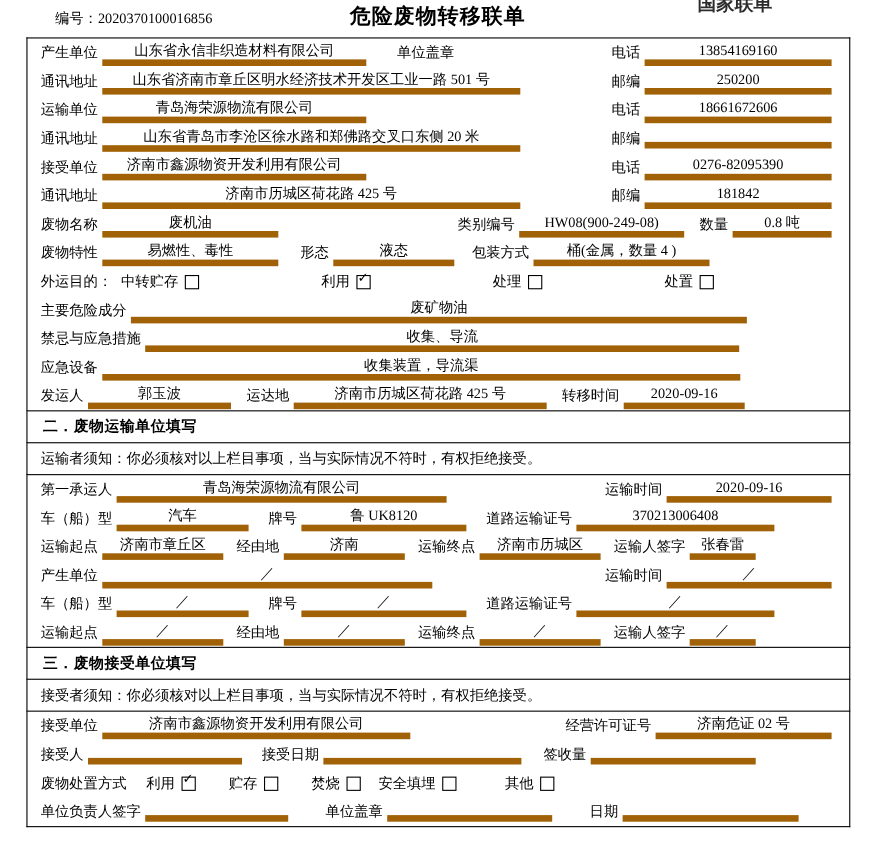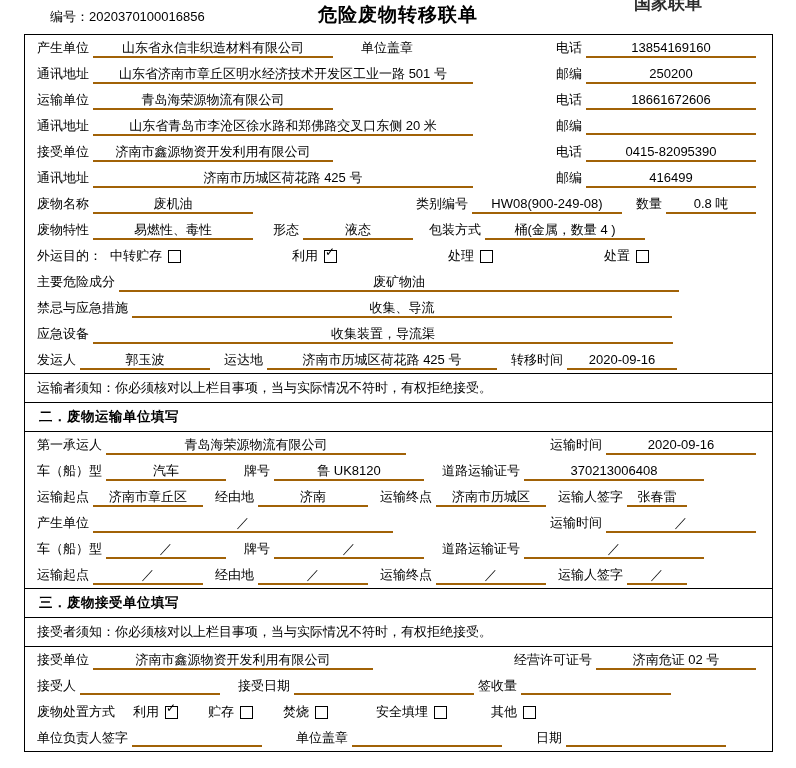--- a/index.html
+++ b/index.html
@@ -15,20 +15,21 @@
     font-size: 13px;
     position: relative;
     overflow: hidden;
   }
   .page {
     position: relative;
     width: 796px;
     height: 768px;
     box-sizing: border-box;
     padding: 0 24px;
+    font-family: Liberation Serif, serif;
   }
   
   .top-row {
     position: relative;
     height: 34px;
   }
   .doc-no {
     position: absolute;
     left: 26px;
     top: 8px;
@@ -73,21 +74,21 @@
     font-size: 13.5px;
     padding: 5px 0 5px 14px !important;
     letter-spacing: .5px;
   }
   .lbl {
     display: inline-block;
     white-space: nowrap;
   }
   .val {
     display: inline-block;
-    border-bottom: 2px solid #a16207;
+    border-bottom: 6px solid #a16207;
     text-align: center;
     padding: 0 4px;
     margin: 0 4px;
     min-height: 17px;
     line-height: 17px;
     box-sizing: border-box;
     white-space: nowrap;
     overflow: hidden;
   }
   .notice {
@@ -178,29 +179,29 @@
           <span class="sp"></span>
           <span class="lbl">邮编</span>
           <span class="val" style="width:170px"></span>
         </div>
 
         <div class="r">
           <span class="lbl">接受单位</span>
           <span class="val" style="width:240px">济南市鑫源物资开发利用有限公司</span>
           <span class="sp"></span>
           <span class="lbl">电话</span>
-          <span class="val" style="width:170px">0415-82095390</span>
+          <span class="val" style="width:170px">0276-82095390</span>
         </div>
 
         <div class="r">
           <span class="lbl">通讯地址</span>
           <span class="val" style="width:380px">济南市历城区荷花路 425 号</span>
           <span class="sp"></span>
           <span class="lbl">邮编</span>
-          <span class="val" style="width:170px">416499</span>
+          <span class="val" style="width:170px">181842</span>
         </div>
 
         <div class="r">
           <span class="lbl">废物名称</span>
           <span class="val" style="width:160px">废机油</span>
           <span class="sp"></span>
           <span class="lbl">类别编号</span>
           <span class="val" style="width:150px">HW08(900-249-08)</span>
           <span class="lbl" style="margin-left:10px">数量</span>
           <span class="val" style="width:90px">0.8 吨</span>
@@ -252,26 +253,26 @@
           <span class="lbl" style="margin-left:10px">运达地</span>
           <span class="val" style="width:230px">济南市历城区荷花路 425 号</span>
           <span class="lbl" style="margin-left:10px">转移时间</span>
           <span class="val" style="width:110px">2020-09-16</span>
         </div>
 
       </td>
     </tr>
 
     <tr>
+      <td class="section-head">二．废物运输单位填写</td>
+    </tr>
+    <tr>
       <td>
         <div class="notice">运输者须知：你必须核对以上栏目事项，当与实际情况不符时，有权拒绝接受。</div>
       </td>
-    </tr>
-    <tr>
-      <td class="section-head">二．废物运输单位填写</td>
     </tr>
     <tr>
       <td>
 
         <div class="r">
           <span class="lbl">第一承运人</span>
           <span class="val" style="width:300px">青岛海荣源物流有限公司</span>
           <span class="sp"></span>
           <span class="lbl">运输时间</span>
           <span class="val" style="width:150px">2020-09-16</span>
@@ -345,33 +346,33 @@
           <span class="sp"></span>
           <span class="lbl">经营许可证号</span>
           <span class="val" style="width:160px">济南危证 02 号</span>
         </div>
 
         <div class="r">
           <span class="lbl">接受人</span>
           <span class="val" style="width:140px"></span>
           <span class="lbl" style="margin-left:14px">接受日期</span>
           <span class="val" style="width:180px"></span>
-          <span class="lbl" style="margin-left:0">签收量</span>
+          <span class="lbl" style="margin-left:16px">签收量</span>
           <span class="val" style="width:150px"></span>
         </div>
 
         <div class="r">
           <span class="lbl">废物处置方式</span>
           <span class="lbl" style="margin-left:18px">利用</span>
           <span class="chk checked"></span>
           <span class="lbl" style="margin-left:26px">贮存</span>
           <span class="chk"></span>
           <span class="lbl" style="margin-left:26px">焚烧</span>
           <span class="chk"></span>
-          <span class="lbl" style="margin-left:44px">安全填埋</span>
+          <span class="lbl" style="margin-left:12px">安全填埋</span>
           <span class="chk"></span>
           <span class="lbl" style="margin-left:40px">其他</span>
           <span class="chk"></span>
         </div>
 
         <div class="r">
           <span class="lbl">单位负责人签字</span>
           <span class="val" style="width:130px"></span>
           <span class="lbl" style="margin-left:30px">单位盖章</span>
           <span class="val" style="width:150px"></span>

